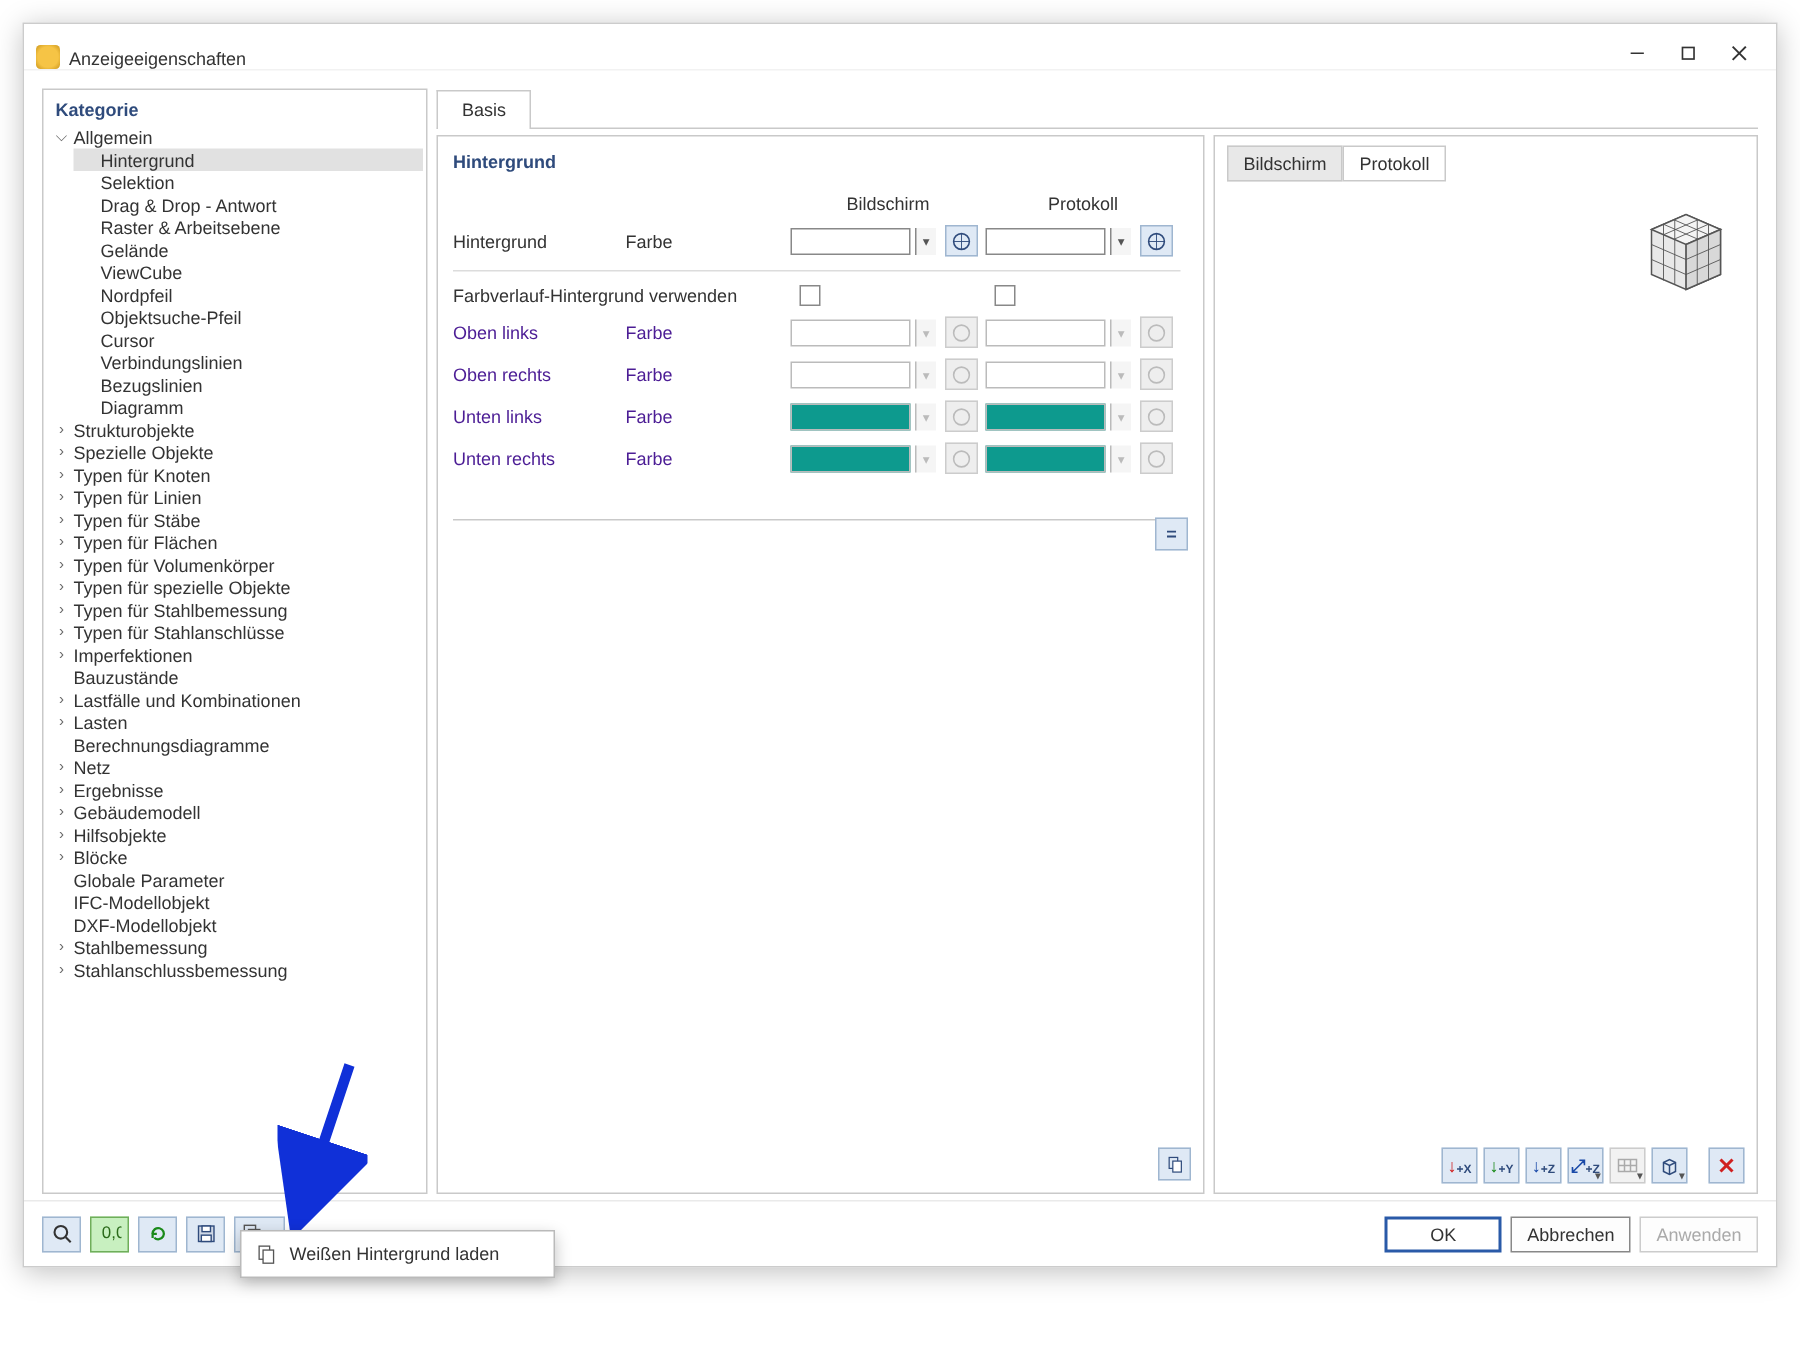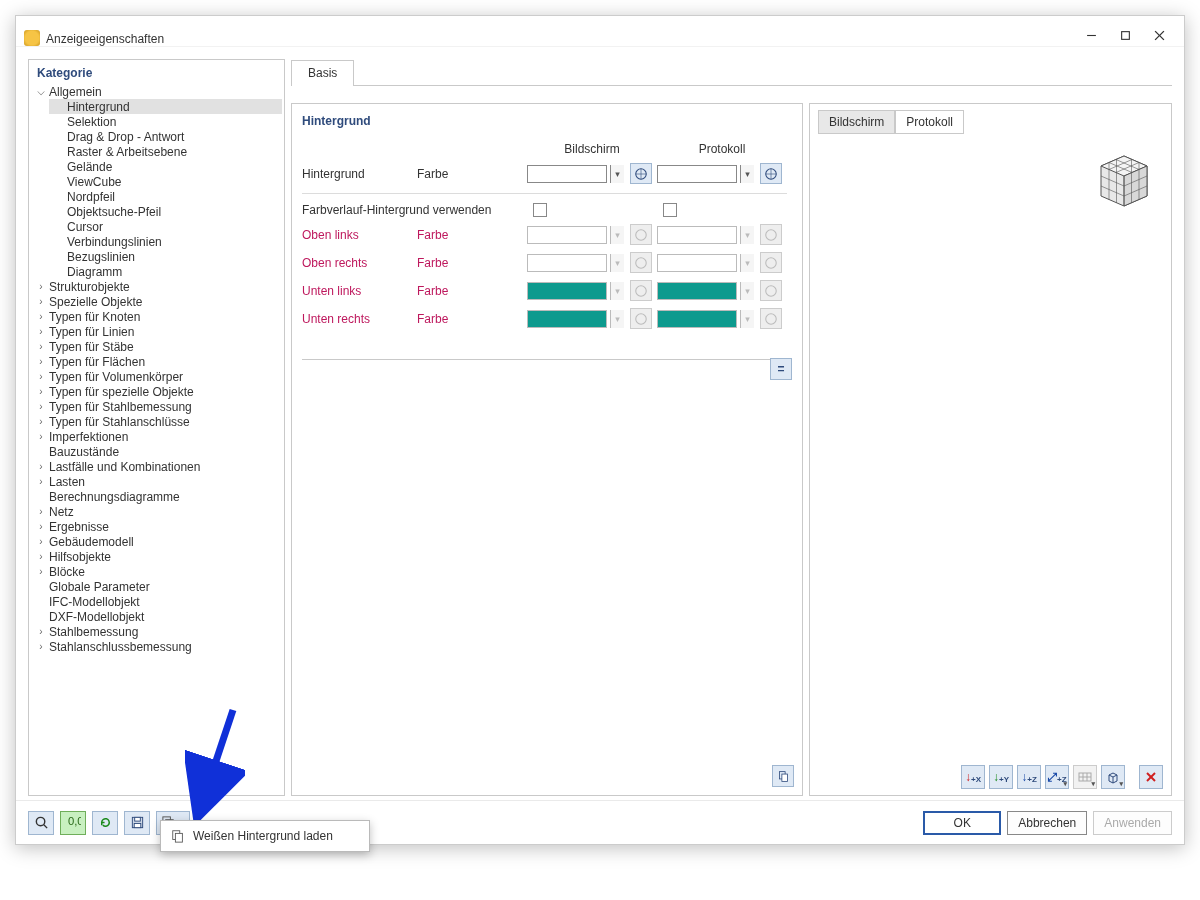--- a/index.html
+++ b/index.html
@@ -17,33 +17,33 @@
   .sidebar .hdr { color: #2f4b7c; font-weight: 600; padding: 2px 6px 4px; }
   .tree ul { list-style: none; }
   .tree li { white-space: nowrap; color: #333; }
   .tree .row { display: flex; align-items: center; height: 15px; padding-left: 4px;}
   .tree .exp { width: 12px; color: #6a6a6a; font-size: 10px; text-align: center;}
   .tree .row.selected { background: #e1e1e1; }
   .tree .row.selected span.label { background: #e1e1e1; }
   .tree ul.children { padding-left: 18px; }
   .tree .label { padding: 0 2px; }
 
-  .main { flex: 1; display: flex; flex-direction: column; gap: 17px; min-width: 0; }
+  .main { flex: 1; display: flex; flex-direction: column; gap: 4px; min-width: 0; }
   .tabstrip { display: flex; border-bottom: 1px solid #c9c9c9; }
   .tabstrip .tab { padding: 5px 16px 6px; background: #e8e8e8; border: 1px solid #c9c9c9; border-bottom: none; position: relative; top: 1px; color:#555;}
   .tabstrip .tab.active { background: #fff; font-weight: 400; color:#333;}
 
   .panels { flex: 1; display: flex; gap: 6px; min-height: 0; }
   .left-panel { flex: 0 0 512px; border: 1px solid #c9c9c9; padding: 10px 10px; display: flex; flex-direction: column; position: relative;}
   .left-panel .sec-title { color: #2f4b7c; font-weight: 600; margin-bottom: 14px; }
   .grid { display: grid; grid-template-columns: 115px 110px 130px 130px; row-gap: 7px; align-items: center; color: #333; }
   .grid .head { color: #333; text-align: center; }
   .grid .lbl { color:#333; }
   .grid .sub { color:#333; }
-  .grid .disabled { color:#be185d; }
+  .grid .disabled { color:#4c1d95; }
   .swatch-wrap { display: flex; align-items: center; gap: 4px; justify-content: flex-start;}
   .swatch { width: 80px; height: 18px; border: 1px solid #888; background: #fff; position: relative; display:flex;}
   .swatch.teal { background: #0d9a8e; }
   .swatch.disabled { border-color:#bbb; }
   .dd { width: 14px; height: 18px; border-left: 1px solid #888; display:flex; align-items:center; justify-content:center; background:#f5f5f5; margin-left:-1px; color:#555; font-size:9px;}
   .dd.disabled{ color:#bbb; border-color:#bbb;}
   .swbtn { width: 22px; height: 21px; display:flex; align-items:center; justify-content:center; background:#dfe9f5; border:1px solid #9fb6d0; margin-left:2px;}
   .swbtn.disabled{ background:#eee; border-color:#ccc; }
   .swbtn svg{ width:14px; height:14px; }
   .chk { width: 14px; height: 14px; border: 1px solid #888; background:#fff; margin-left:6px;}

